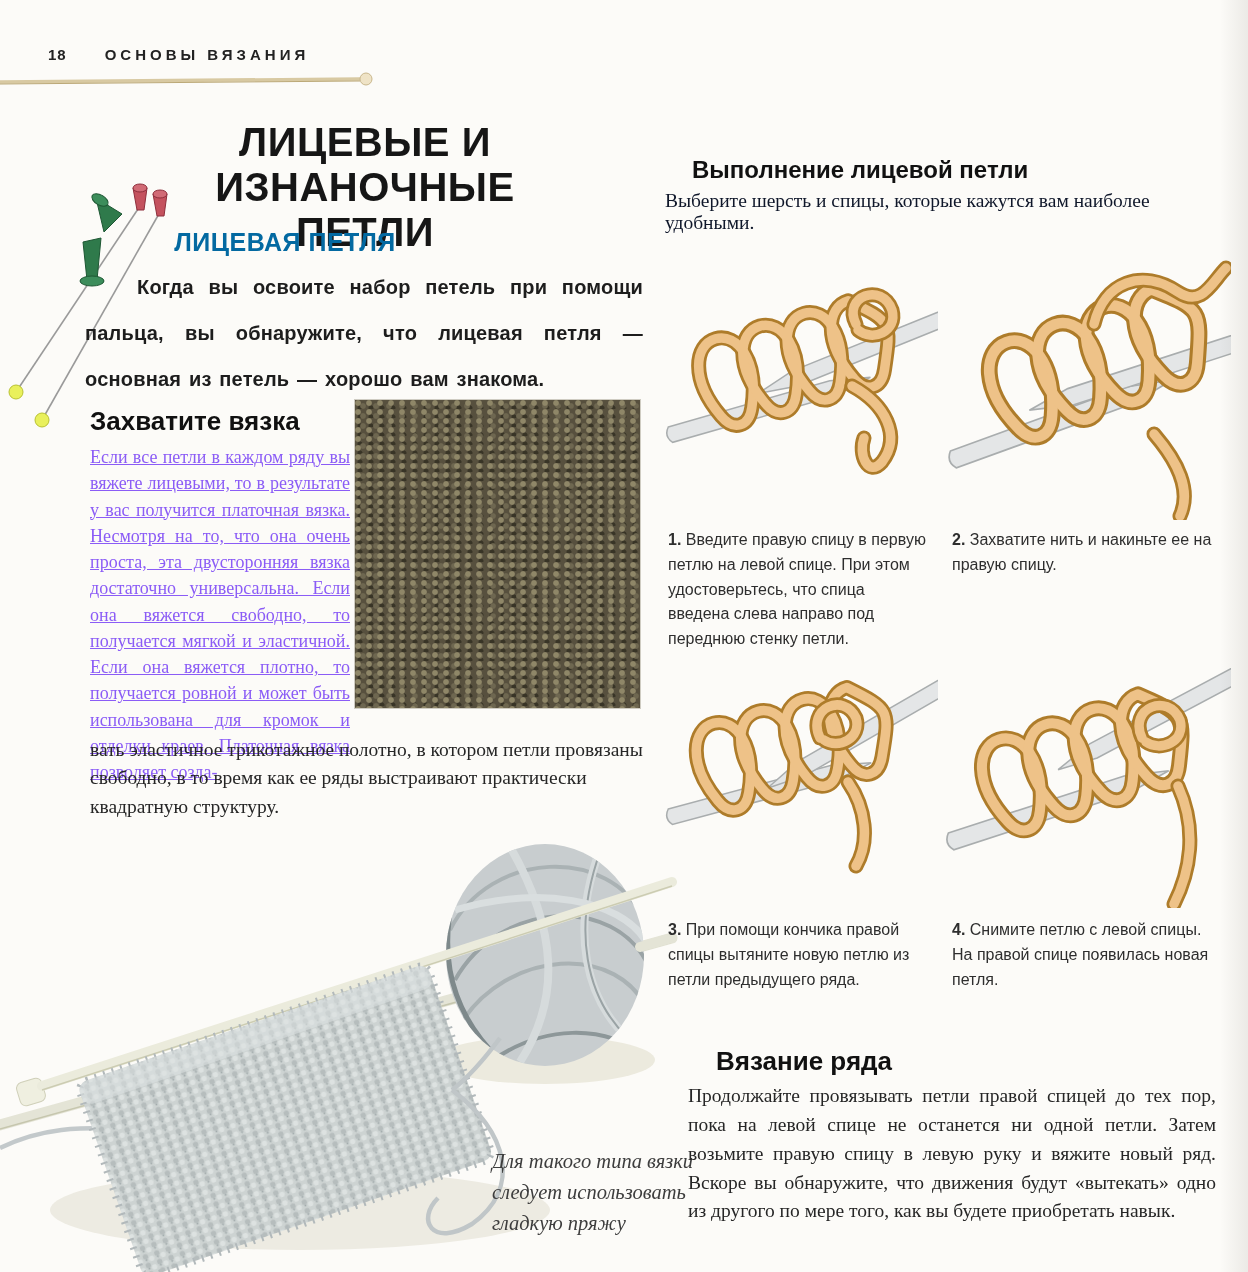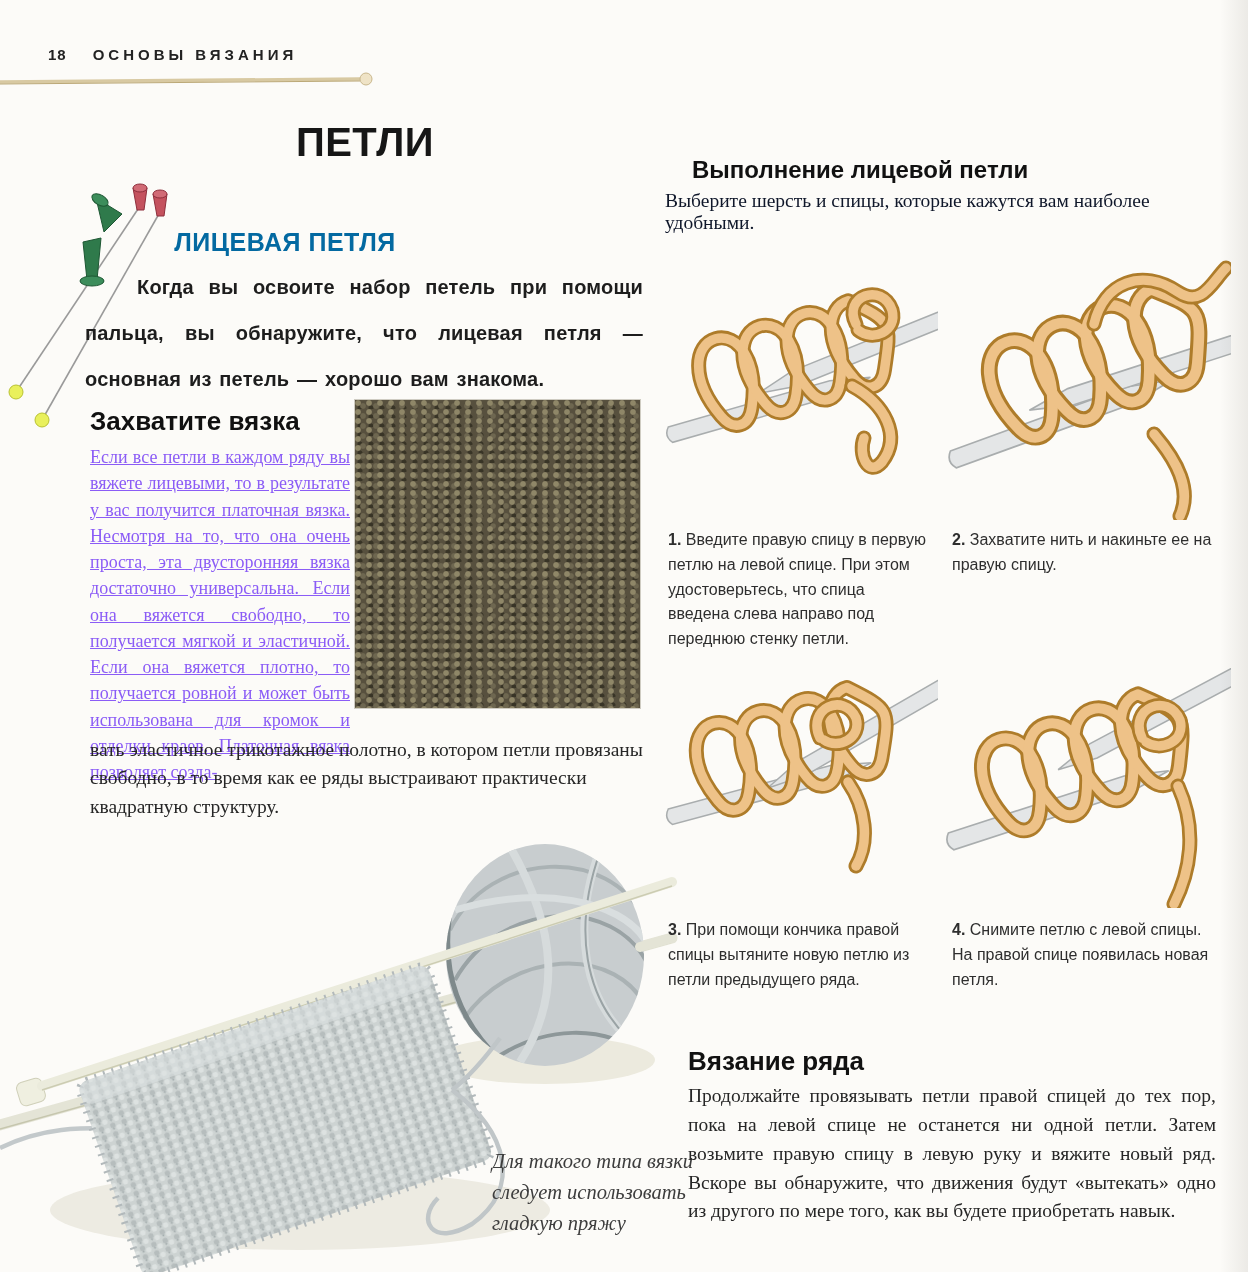--- a/index.html
+++ b/index.html
@@ -6,21 +6,21 @@
   body{
     width:1248px;height:1272px;position:relative;overflow:hidden;
     background:#fcfbf8;
     font-family:"Liberation Serif",serif;color:#2b2b2b;
     -webkit-font-smoothing:antialiased;
   }
   .abs{position:absolute;}
   
   .hdr{left:48px;top:46px;font-family:"Liberation Sans",sans-serif;
        font-size:15px;font-weight:700;letter-spacing:1px;color:#222;}
-  .hdr .sec{margin-left:26px;letter-spacing:4px;}
+  .hdr .sec{margin-left:38px;letter-spacing:4px;}
   
   .title{left:85px;top:120px;width:560px;text-align:center;
     font-family:"Liberation Sans",sans-serif;font-weight:700;
     font-size:40px;line-height:1.12;color:#161616;letter-spacing:.5px;}
   .subtitle{left:85px;top:228px;width:400px;text-align:center;
     font-family:"Liberation Sans",sans-serif;font-weight:700;
     font-size:25px;color:#0369a1;letter-spacing:.5px;}
   .intro{left:85px;top:264px;width:558px;
     font-family:"Liberation Sans",sans-serif;font-weight:700;
     font-size:20px;line-height:2.3;text-align:justify;text-indent:52px;
@@ -45,21 +45,21 @@
   
   .rh{left:665px;top:156px;font-size:24px;margin-left:27px;}
   .rsub{left:665px;top:190px;width:548px;font-size:19.5px;color:#0f172a;}
   .cap{font-family:"Liberation Sans",sans-serif;font-size:16px;
     line-height:1.55;color:#2e2e2e;}
   .cap b{font-weight:700;}
   .cap1{left:668px;top:528px;width:258px;}
   .cap2{left:952px;top:528px;width:268px;}
   .cap3{left:668px;top:918px;width:268px;}
   .cap4{left:952px;top:918px;width:270px;}
-  .row-h{left:688px;top:1046px;font-size:26px;}
+  .row-h{left:716px;top:1046px;font-size:26px;}
   .row-b{left:688px;top:1082px;width:528px;font-size:19.5px;line-height:1.48;
     text-align:justify;color:#262626;}
   
   .illus{pointer-events:none;}
   .s1{left:660px;top:266px;}
   .s2{left:946px;top:258px;}
   .s3{left:660px;top:652px;}
   .s4{left:946px;top:646px;}
   .needle-f{fill:#e4e6e7;stroke:#a9adae;stroke-width:1.5;}
   .yo{fill:none;stroke:#ae7c2a;stroke-width:15;stroke-linecap:round;stroke-linejoin:round;}
@@ -101,20 +101,21 @@
   <ellipse cx="140" cy="8" rx="7" ry="4" fill="#d16b76" stroke="#8e2f3c"></ellipse>
   <path d="M153,14 L167,14 L164,36 L157,36 Z" fill="#c4525e" stroke="#8e2f3c"></path>
   <ellipse cx="160" cy="14" rx="7" ry="4" fill="#d16b76" stroke="#8e2f3c"></ellipse>
   <path d="M96,18 L122,34 L104,52 Z" fill="#2f7a4b" stroke="#1d5733"></path>
   <ellipse cx="100" cy="20" rx="9" ry="5" transform="rotate(30 100 20)" fill="#3c8d5b" stroke="#1d5733"></ellipse>
   <path d="M83,62 L101,58 L97,100 L87,100 Z" fill="#2f7a4b" stroke="#1d5733"></path>
   <ellipse cx="92" cy="101" rx="12" ry="5" fill="#3c8d5b" stroke="#1d5733"></ellipse>
 </svg>
 
 <div class="abs title">
+  <div>ЛИЦЕВЫЕ И ИЗНАНОЧНЫЕ</div>
   <div>ПЕТЛИ</div>
 </div>
 <div class="abs subtitle">ЛИЦЕВАЯ ПЕТЛЯ</div>
 <div class="abs intro">Когда вы освоите набор петель при помощи пальца, вы обнаружите, что лицевая петля — основная из петель — хорошо вам знакома.</div>
 
 <div class="abs h-sans garter-h">Захватите вязка</div>
 <div class="abs garter-b">Если все петли в каждом ряду вы вяжете лицевыми, то в результате у вас получится платочная вязка. Несмотря на то, что она очень проста, эта двусторонняя вязка достаточно универсальна. Если она вяжется свободно, то получается мягкой и эластичной. Если она вяжется плотно, то получается ровной и может быть использована для кромок и отделки краев. Платочная вязка позволяет созда-</div>
 <div class="abs photo"></div>
 <div class="abs garter-b2">вать эластичное трикотажное полотно, в котором петли провязаны свободно, в то время как ее ряды выстраивают практически квадратную структуру.</div>
 

